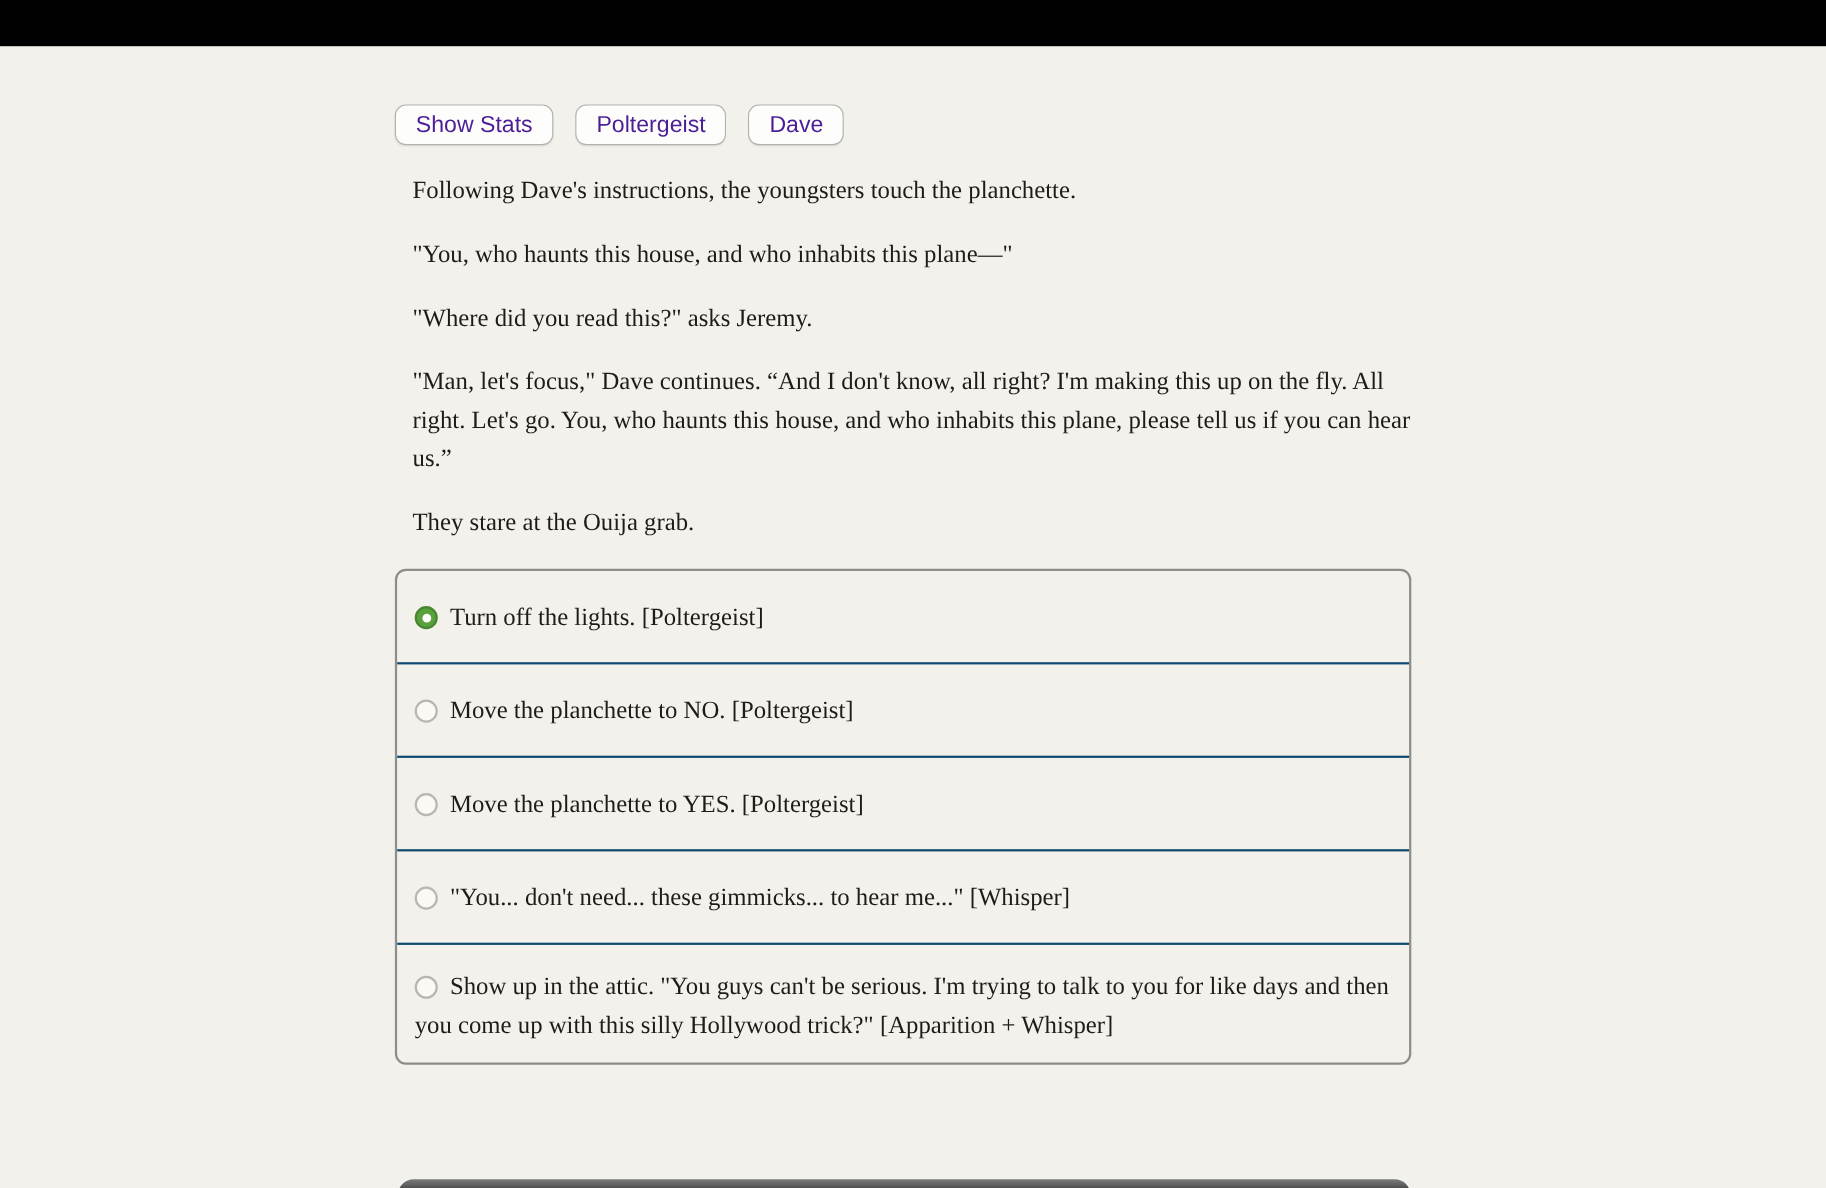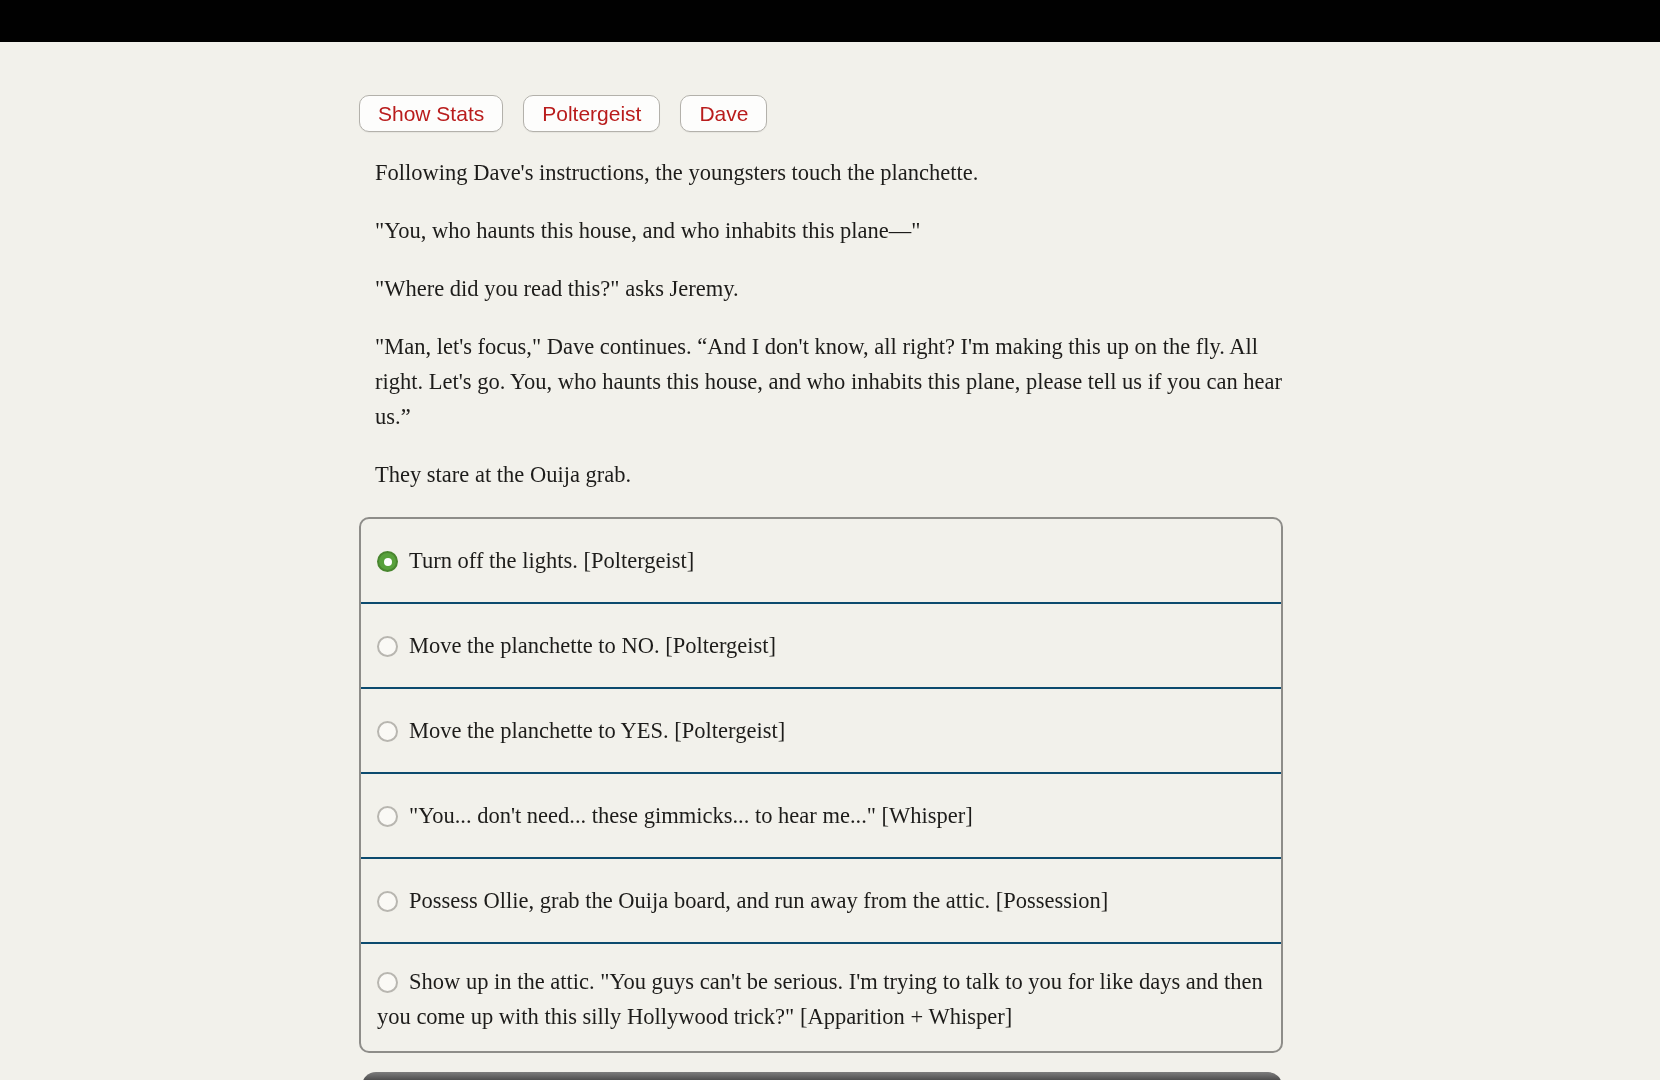--- a/index.html
+++ b/index.html
@@ -14,21 +14,21 @@
     background:#010101;
   }
   .content{
     position:absolute;left:359px;top:42px;width:924px;
   }
   .toolbar{
     margin-top:53px;display:flex;gap:20px;align-items:center;
   }
   .toolbar button{
     font-family:"Liberation Sans","DejaVu Sans",sans-serif;
-    font-size:21px;color:#b91c1c;
+    font-size:21px;color:#4c1d95;
     background:#fdfdfc;
     border:1px solid #b3b1ab;
     border-radius:10px;
     height:37px;padding:0 18px;
     line-height:35px;cursor:pointer;
     box-shadow:0 1px 1px rgba(0,0,0,0.05);
   }
   .story p{
     font-size:22.5px;line-height:35px;
     margin:23px 0 0 16px;
@@ -102,19 +102,18 @@
     <p>"Where did you read this?" asks Jeremy.</p>
     <p>"Man, let's focus," Dave continues. “And I don't know, all right? I'm making this up on the fly. All right. Let's go. You, who haunts this house, and who inhabits this plane, please tell us if you can hear us.”</p>
     <p>They stare at the Ouija grab.</p>
   </div>
 
   <div class="choice-list">
     <label class="choice-option"><span class="radio selected"></span><span>Turn off the lights. [Poltergeist]</span></label>
     <label class="choice-option"><span class="radio"></span><span>Move the planchette to NO. [Poltergeist]</span></label>
     <label class="choice-option"><span class="radio"></span><span>Move the planchette to YES. [Poltergeist]</span></label>
     <label class="choice-option"><span class="radio"></span><span>"You... don't need... these gimmicks... to hear me..." [Whisper]</span></label>
-    <label class="choice-option"><span class="radio"></span><span>Possess Ollie, grab the Ouija board, and run away from the attic. [Possession]</span></label>
     <label class="choice-option"><span class="radio"></span><span>Show up in the attic. "You guys can't be serious. I'm trying to talk to you for like days and then you come up with this silly Hollywood trick?" [Apparition + Whisper]</span></label>
   </div>
 
 </div>
 
 <button class="next-button"></button>
 
 </body></html>

